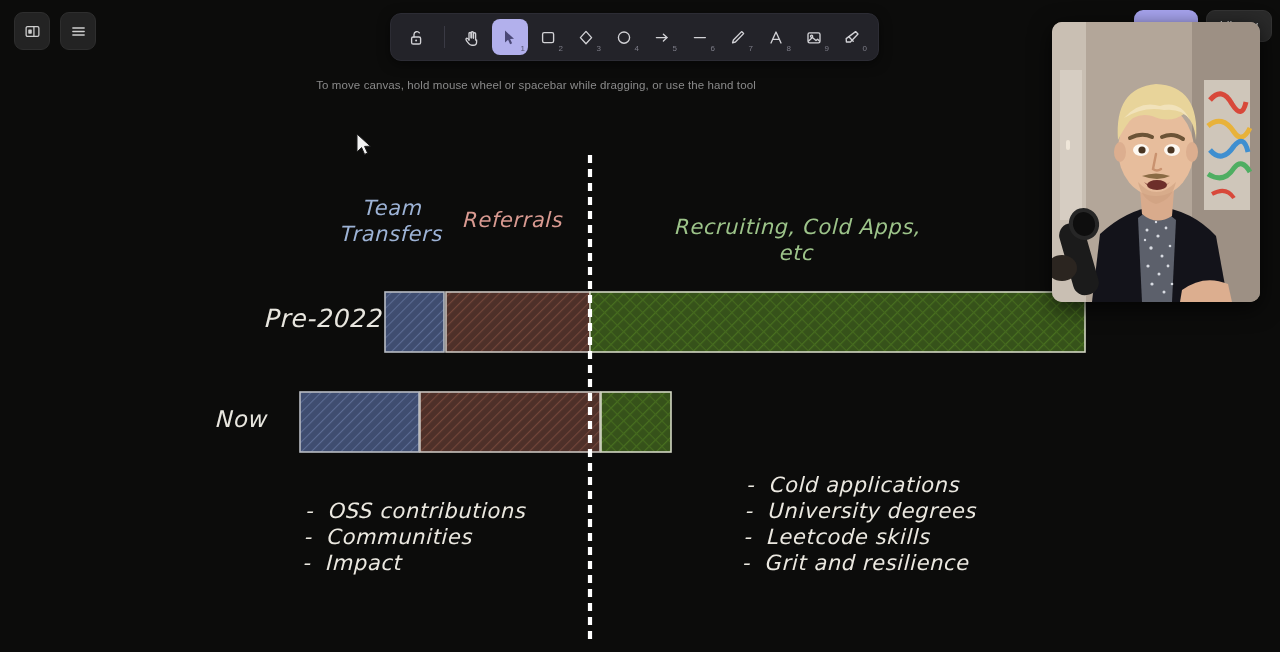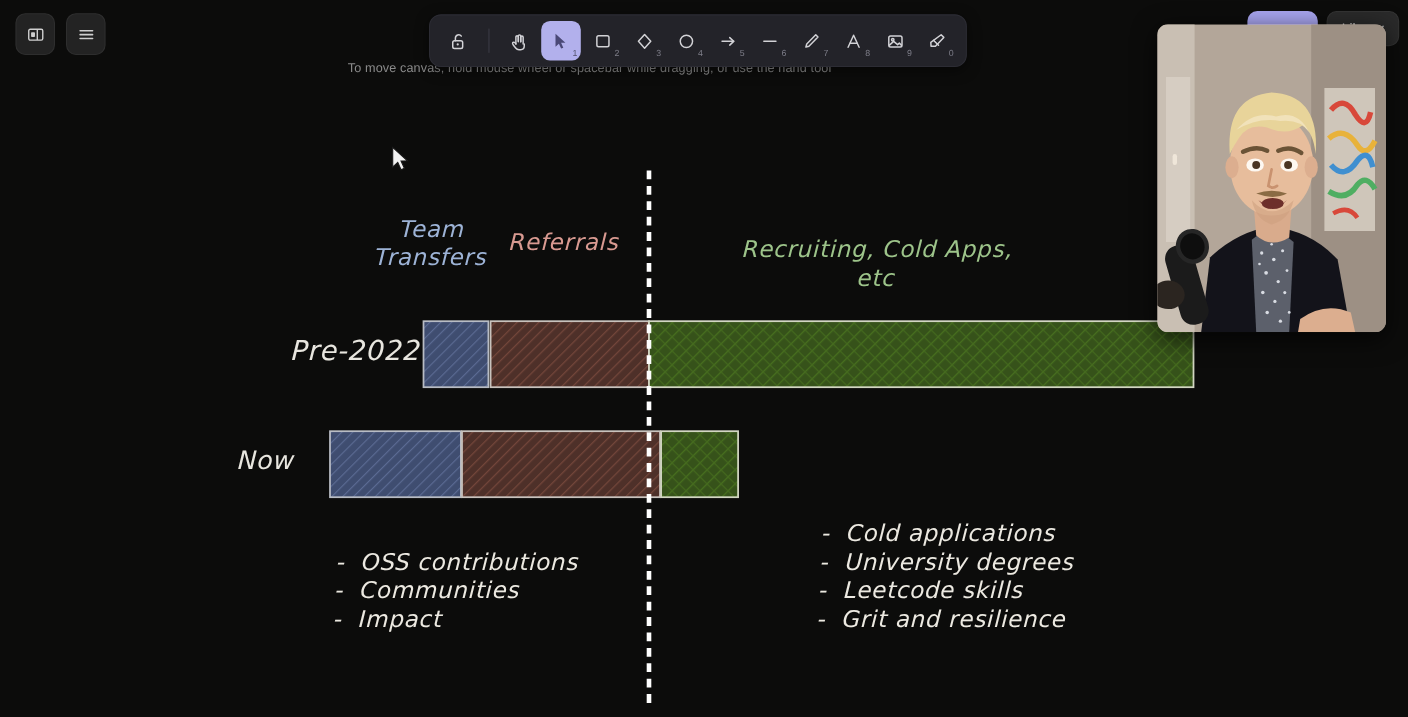--- a/index.html
+++ b/index.html
@@ -43,21 +43,21 @@
   .tool .num {
     position:absolute; right:3px; bottom:2px;
     font-size:8px; color:#7d7d88; line-height:1;
   }
   .tool.active .num { color:#55536f; }
   .tool svg { display:block; }
   .tb-sep { width:1px; height:22px; background:#3a3a44; margin:0 7px; }
 
   
   .hint {
-    position:absolute; top:56px; left:0; width:1072px;
+    position:absolute; top:79px; left:0; width:1072px;
     text-align:center; font-size:11.5px; color:#8a8a8a;
     letter-spacing:.1px; z-index:25;
   }
 
   
   .tr-controls { position:absolute; right:8px; top:10px; display:flex; gap:8px; align-items:center; z-index:18; }
   .lib-btn {
     height:32px; border-radius:9px; background:#2a2a2a; border:1px solid #343434;
     padding:0 13px; display:flex; align-items:center;
     color:#cfcfcf; font-size:12.5px; cursor:pointer;

